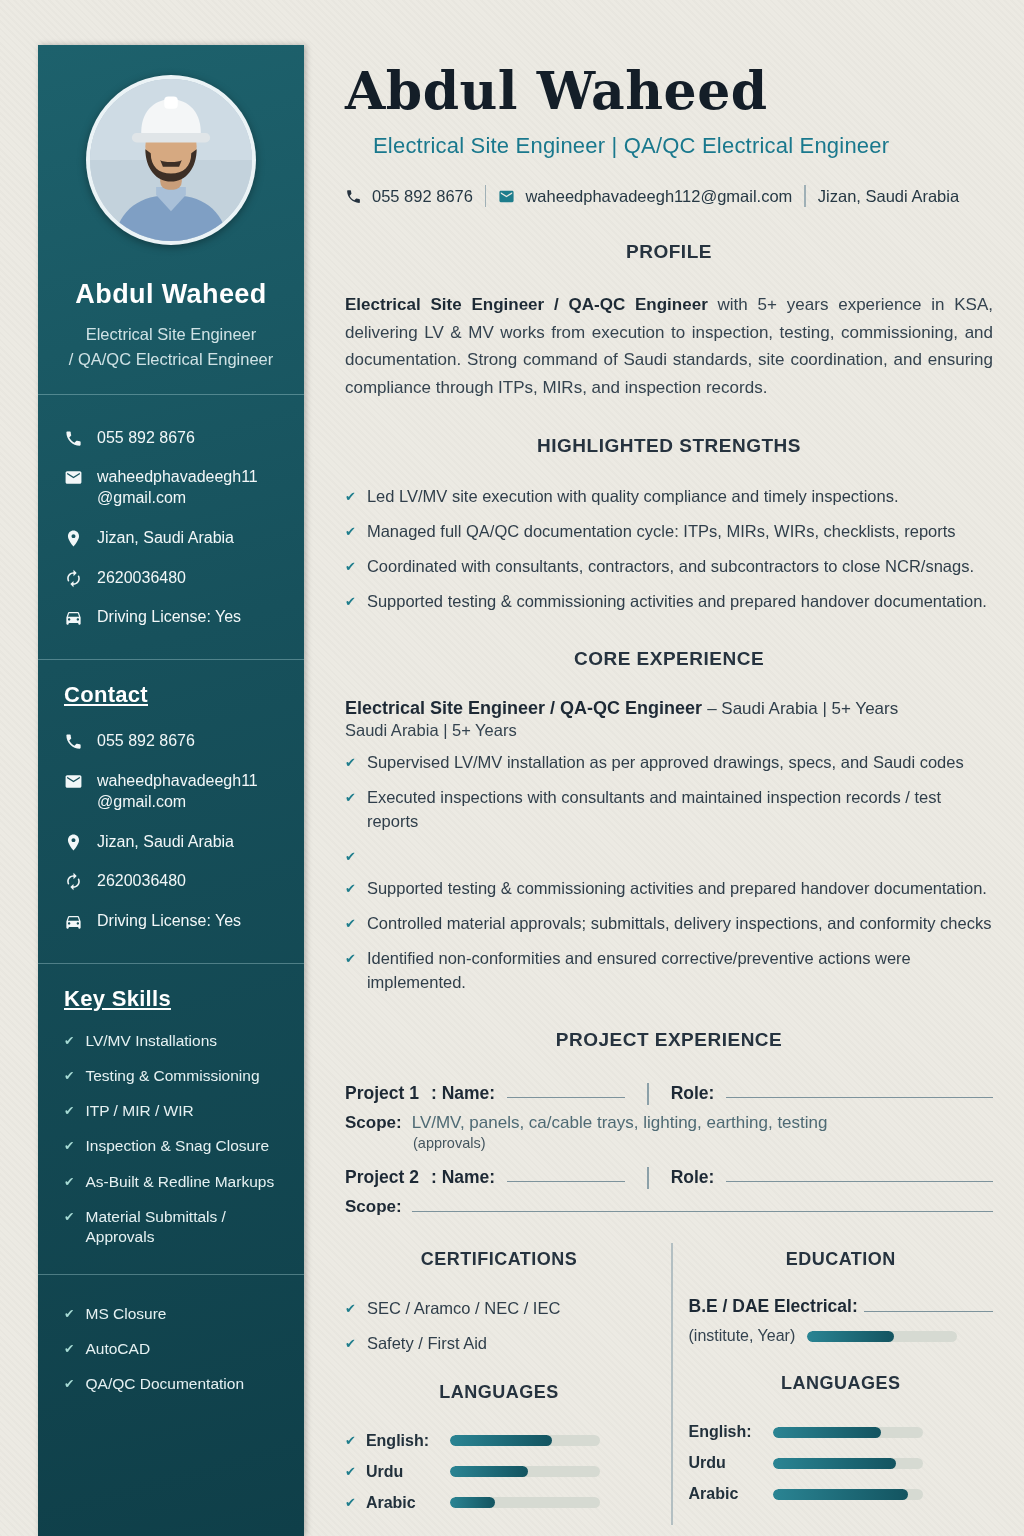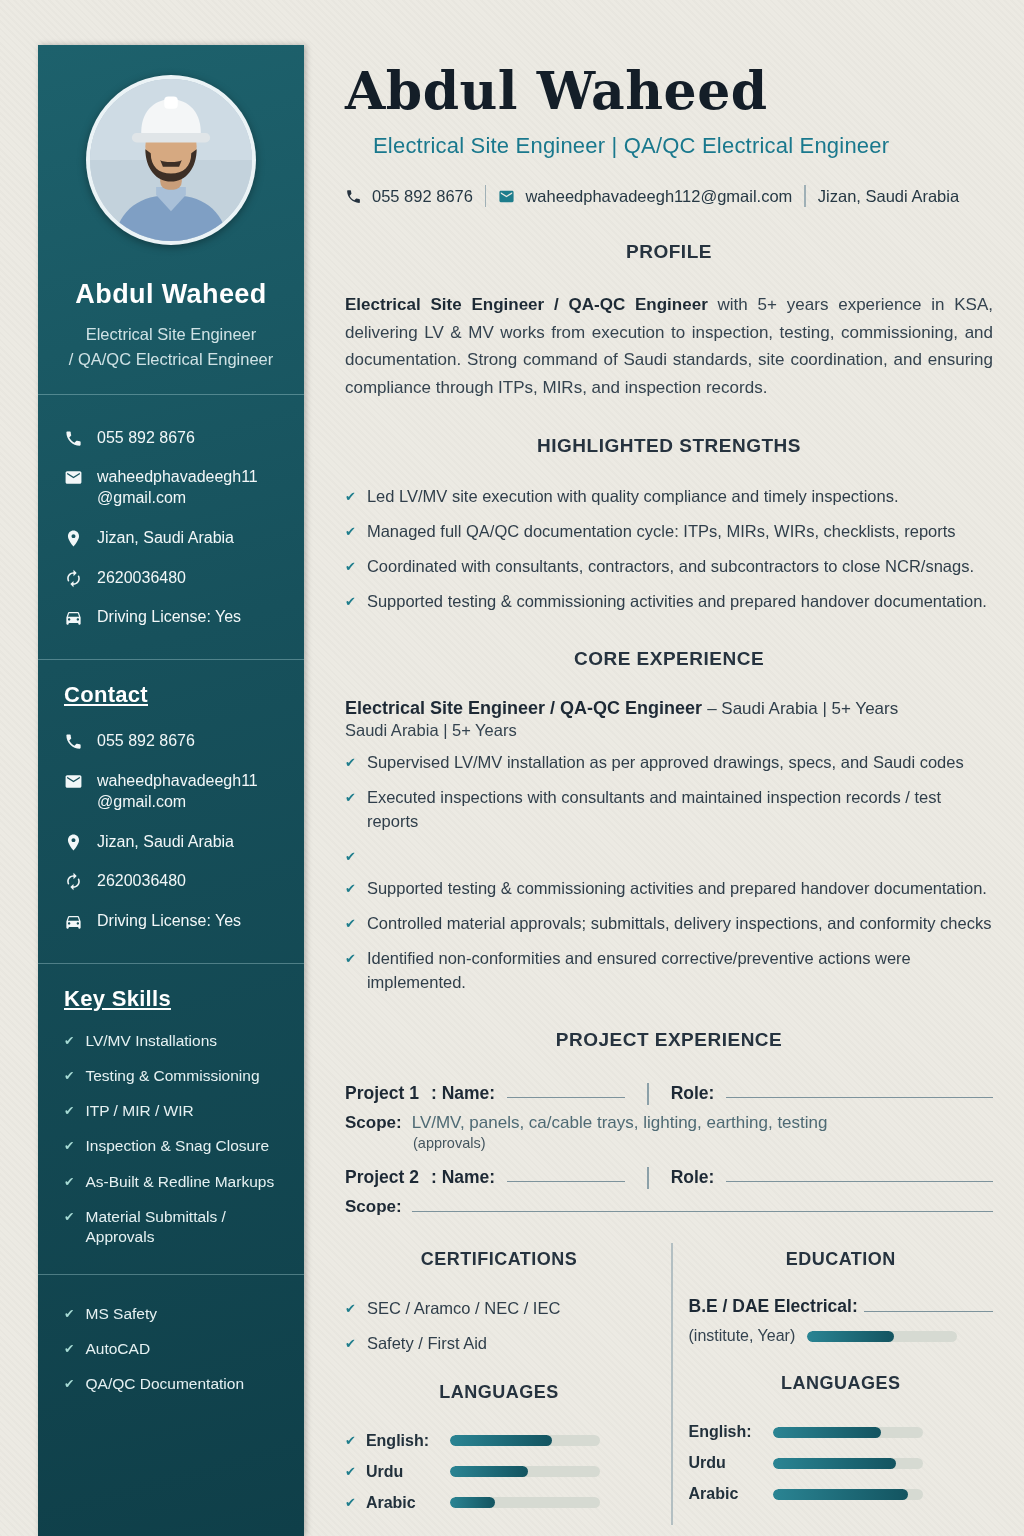--- a/index.html
+++ b/index.html
@@ -208,21 +208,21 @@
         </div>
       <div class="skrow">
           <span class="ck">✔</span>
           <span>Material Submittals / Approvals</span>
         </div>
     </div>
 
     <div class="sideblock">
       <div class="skrow">
           <span class="ck">✔</span>
-          <span>MS Safety</span>
+          <span>MS Closure</span>
         </div>
       <div class="skrow">
           <span class="ck">✔</span>
           <span>AutoCAD</span>
         </div>
       <div class="skrow">
           <span class="ck">✔</span>
           <span>QA/QC Documentation</span>
         </div>
     </div>

